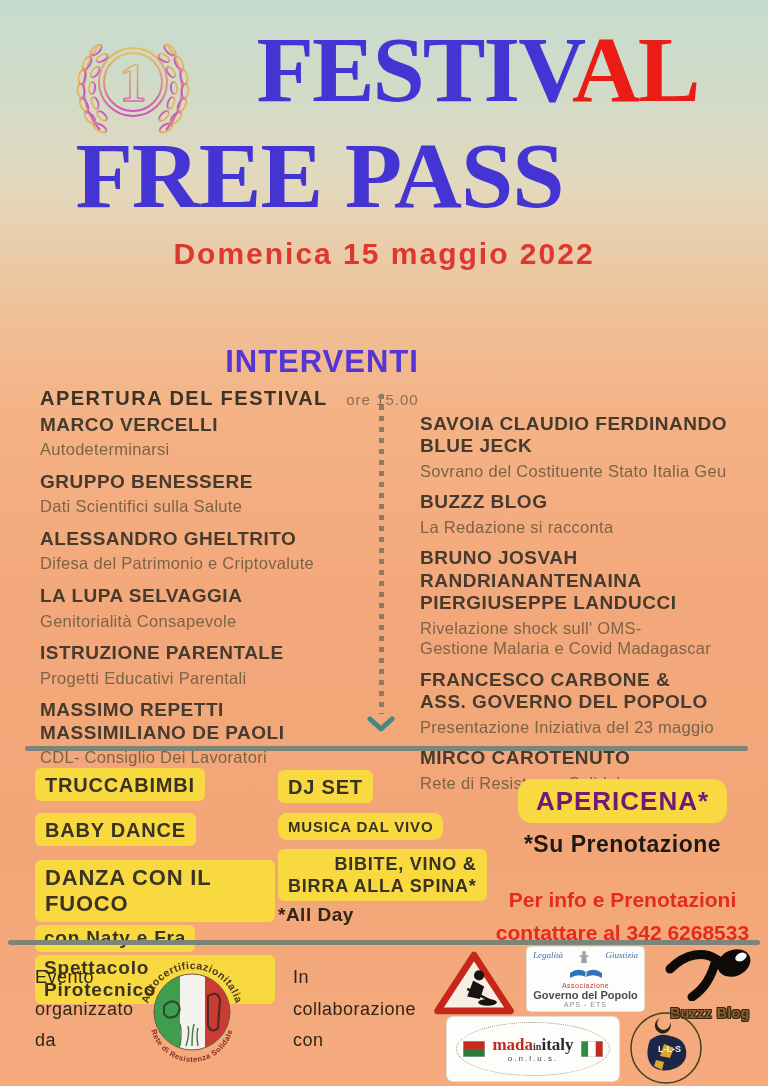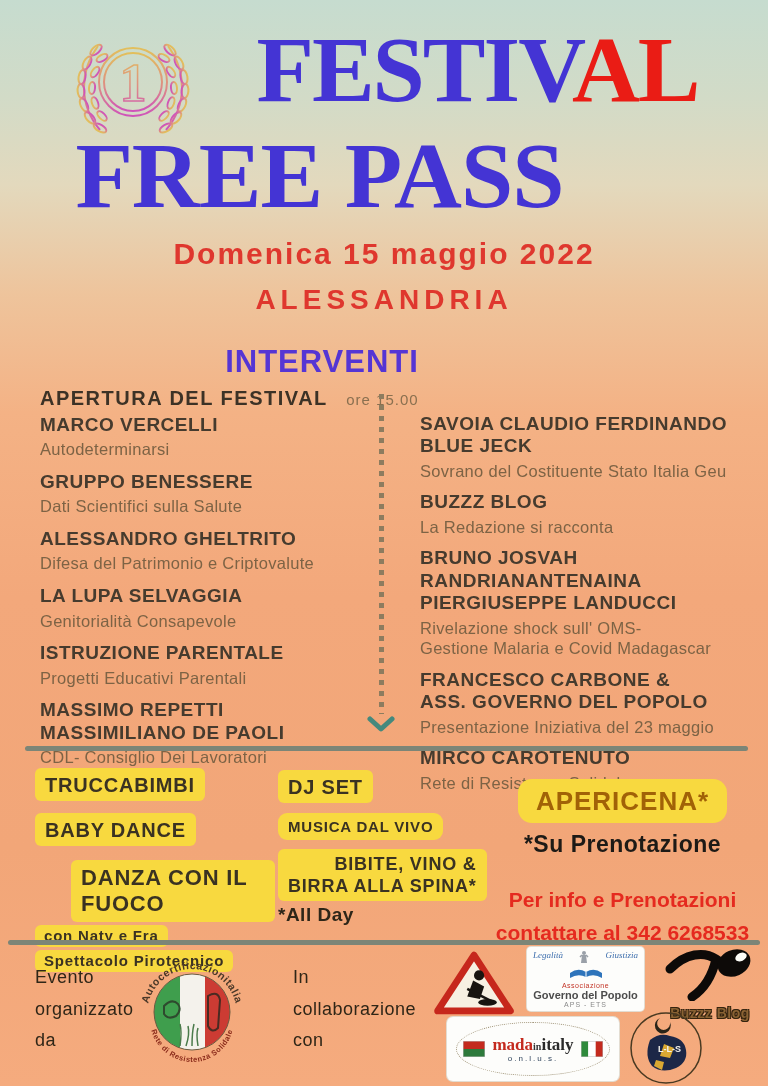--- a/index.html
+++ b/index.html
@@ -42,27 +42,27 @@
   .divider{height:5px;border-radius:3px;background:#7c8577;}
   .div1{top:746px;left:25px;width:723px;}
   .div2{top:940px;left:8px;width:752px;}
 
   
   .act-col1{top:768px;left:35px;width:240px;}
   .act-col2{top:770px;left:278px;width:230px;}
   .act-row{margin-bottom:12px;}
   .pill{display:inline-block;background:#f8d93f;color:#3a3222;border-radius:6px;
     padding:5px 10px 4px;font-weight:bold;letter-spacing:0.8px;font-size:20px;line-height:1.2;}
-  .pill.bigger{font-size:22px;margin-left:36px;}
-  .pill.small{font-size:15px;padding:2px 9px;}
+  .pill.bigger{font-size:22px;}
+  .pill.small{font-size:19px;padding:2px 9px;}
   .tight{margin-bottom:3px;}
   .allday{font-size:19px;font-weight:bold;color:#2e2618;letter-spacing:0.5px;margin-top:2px;}
 
   .act-col3{top:779px;left:490px;width:265px;text-align:center;}
-  .apericena{display:inline-block;background:#f8d93f;color:#a16207;border-radius:14px;
+  .apericena{display:inline-block;background:#f8d93f;color:#701a75;border-radius:14px;
     padding:7px 18px 6px;font-weight:bold;font-size:26px;letter-spacing:1px;}
   .apericena-note{font-size:23px;font-weight:bold;color:#1d1a16;margin-top:8px;letter-spacing:0.5px;}
   .info-red{margin-top:26px;font-size:21px;line-height:1.55;font-weight:bold;color:#e52a1f;}
 
   
   .foot-text{font-size:18px;line-height:1.75;letter-spacing:0.5px;color:#2f2617;}
   .ft1{top:962px;left:35px;}
   .ft2{top:962px;left:293px;}
   .org-logo{top:950px;left:130px;}
   .sign-wrap{top:950px;left:428px;width:92px;text-align:center;}
@@ -132,21 +132,20 @@
       <ellipse cx="116" cy="58" rx="6" ry="3" transform="rotate(85 116 58)"></ellipse>
       <ellipse cx="113" cy="73" rx="6" ry="3" transform="rotate(110 113 73)"></ellipse>
       <ellipse cx="106" cy="86" rx="6" ry="3" transform="rotate(135 106 86)"></ellipse>
       <text x="75" y="71" text-anchor="middle" font-size="54" font-family="Liberation Serif, DejaVu Serif, serif" font-weight="bold" stroke="url(#wg)" stroke-width="1.5" fill="none">1</text>
     </g>
   </svg>
 
   <div class="abs title1"><span>FESTIV</span><span class="red">AL</span></div>
   <div class="abs title2">FREE PASS</div>
   <div class="abs date-line">Domenica 15 maggio 2022</div>
-  <div class="abs city-line">ALESSANDRIA</div>
 
   <div class="abs section-heading">INTERVENTI</div>
 
   <div class="abs opening">
     <span class="lbl">APERTURA DEL FESTIVAL</span>
     <span class="time">ore 15.00</span>
   </div>
 
   <div class="abs col-left">
     <div class="entry">

